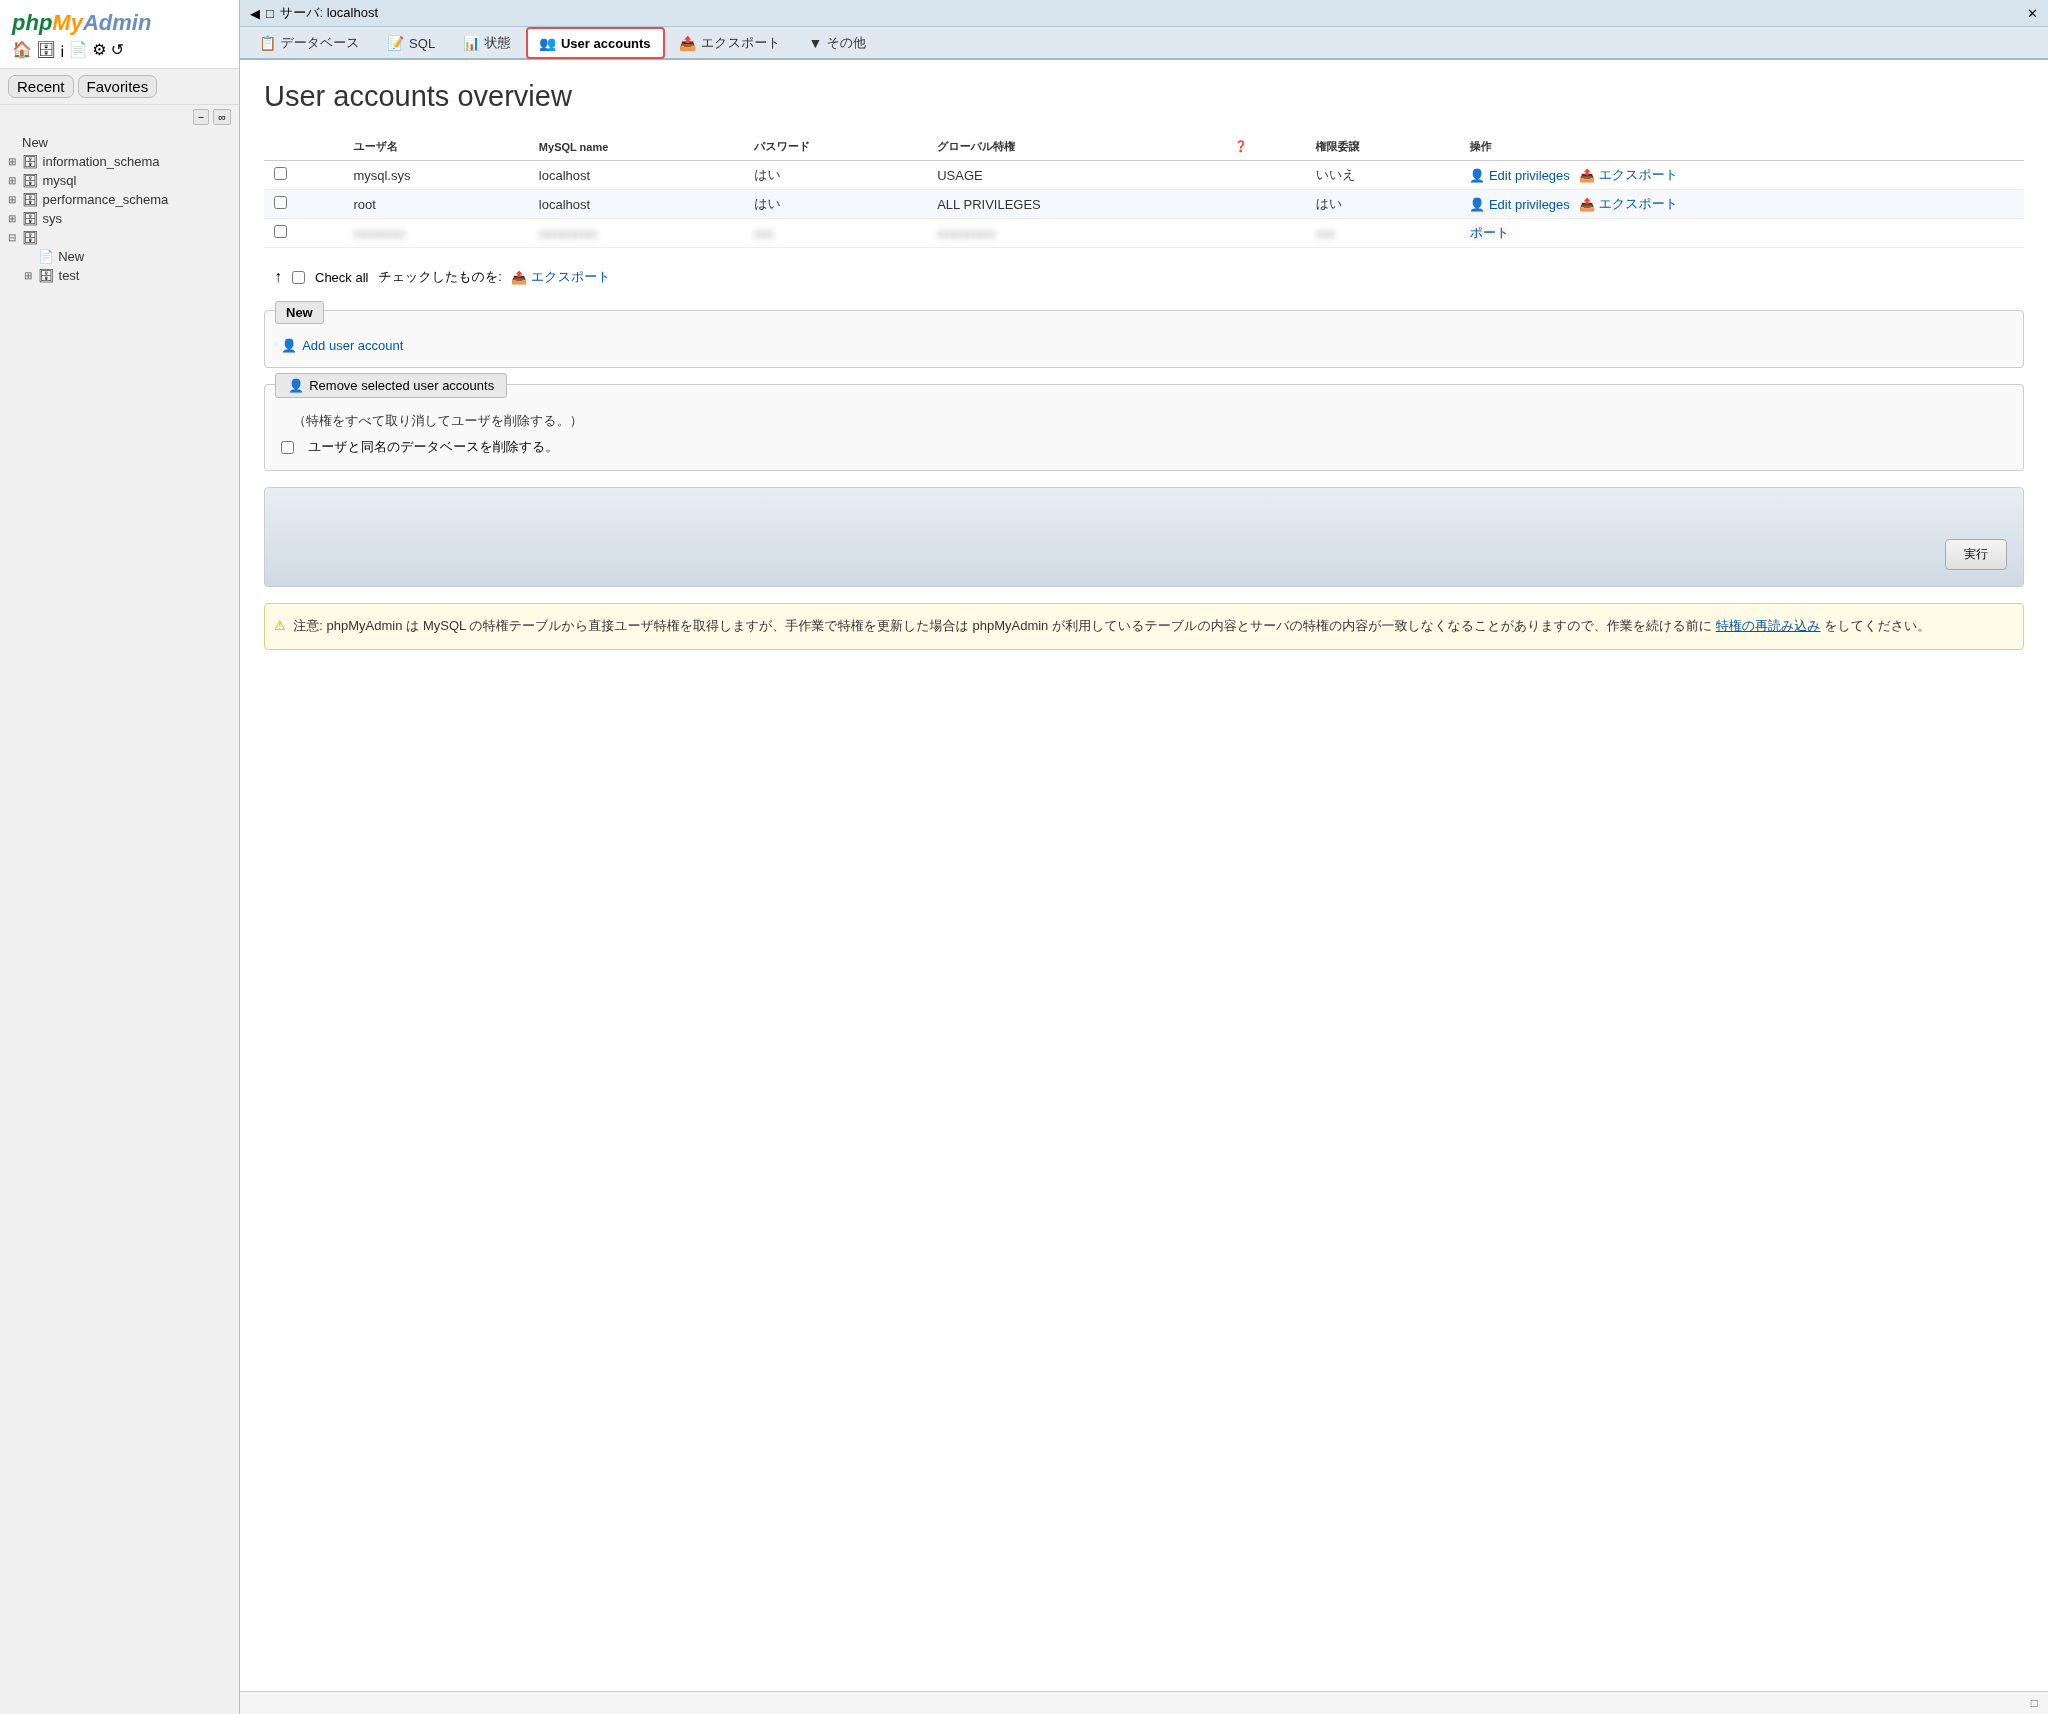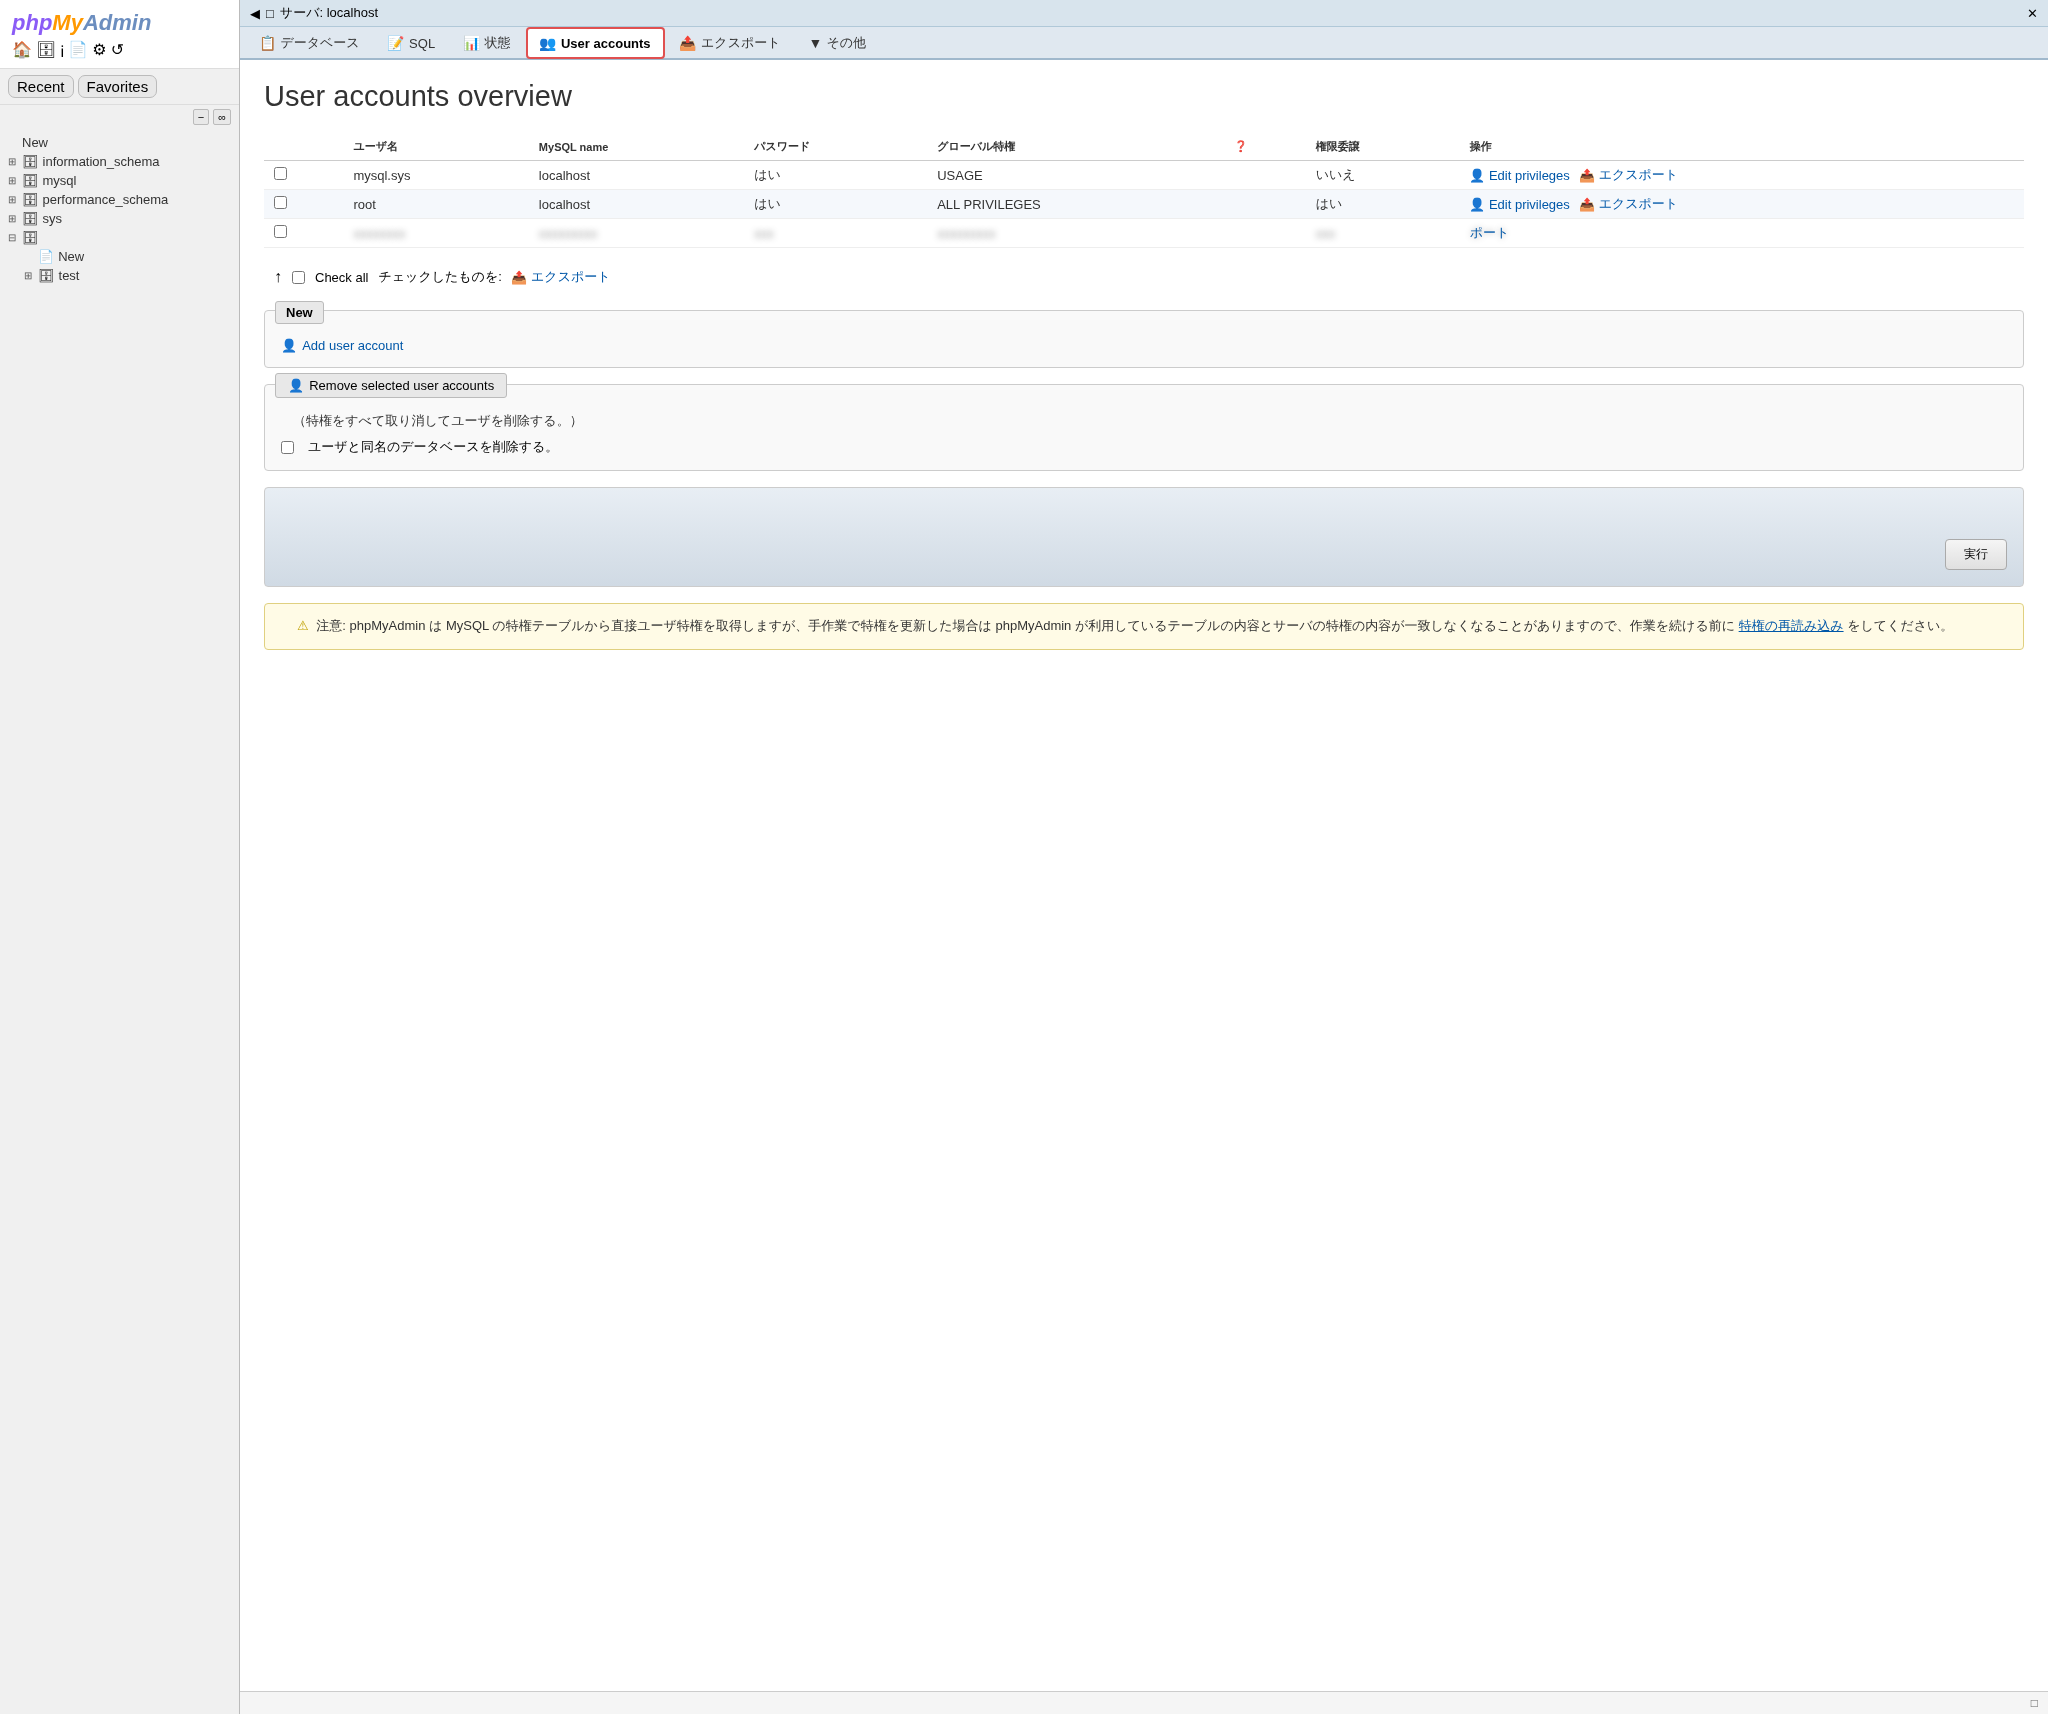--- a/index.html
+++ b/index.html
@@ -18,21 +18,21 @@
     }
     .logo-area {
       padding: 10px 12px 6px;
       background: #fff;
       border-bottom: 1px solid #ddd;
     }
     .logo-text {
       font-size: 22px;
       font-weight: bold;
     }
-    .logo-php { color: #8b5cf6; font-style: italic; }
+    .logo-php { color: #15803d; font-style: italic; }
     .logo-my { color: #f90; font-style: italic; }
     .logo-admin { color: #6c8ebf; font-style: italic; }
     .logo-icons {
       display: flex;
       gap: 4px;
       margin-top: 4px;
       font-size: 16px;
     }
     .sidebar-tabs {
       display: flex;
@@ -281,21 +281,21 @@
       font-size: 12px;
       cursor: pointer;
       margin-top: 35px;
     }
 
     
     .notice-box {
       background: #fffbe6;
       border: 1px solid #e0d080;
       border-radius: 4px;
-      padding: 12px 32px;
+      padding: 12px 9px;
       font-size: 13px;
       color: #333;
       line-height: 1.6;
     }
     .notice-box a {
       color: #0057a8;
       text-decoration: underline;
       cursor: pointer;
     }
     .notice-warning { color: #c0a000; margin-right: 4px; }

